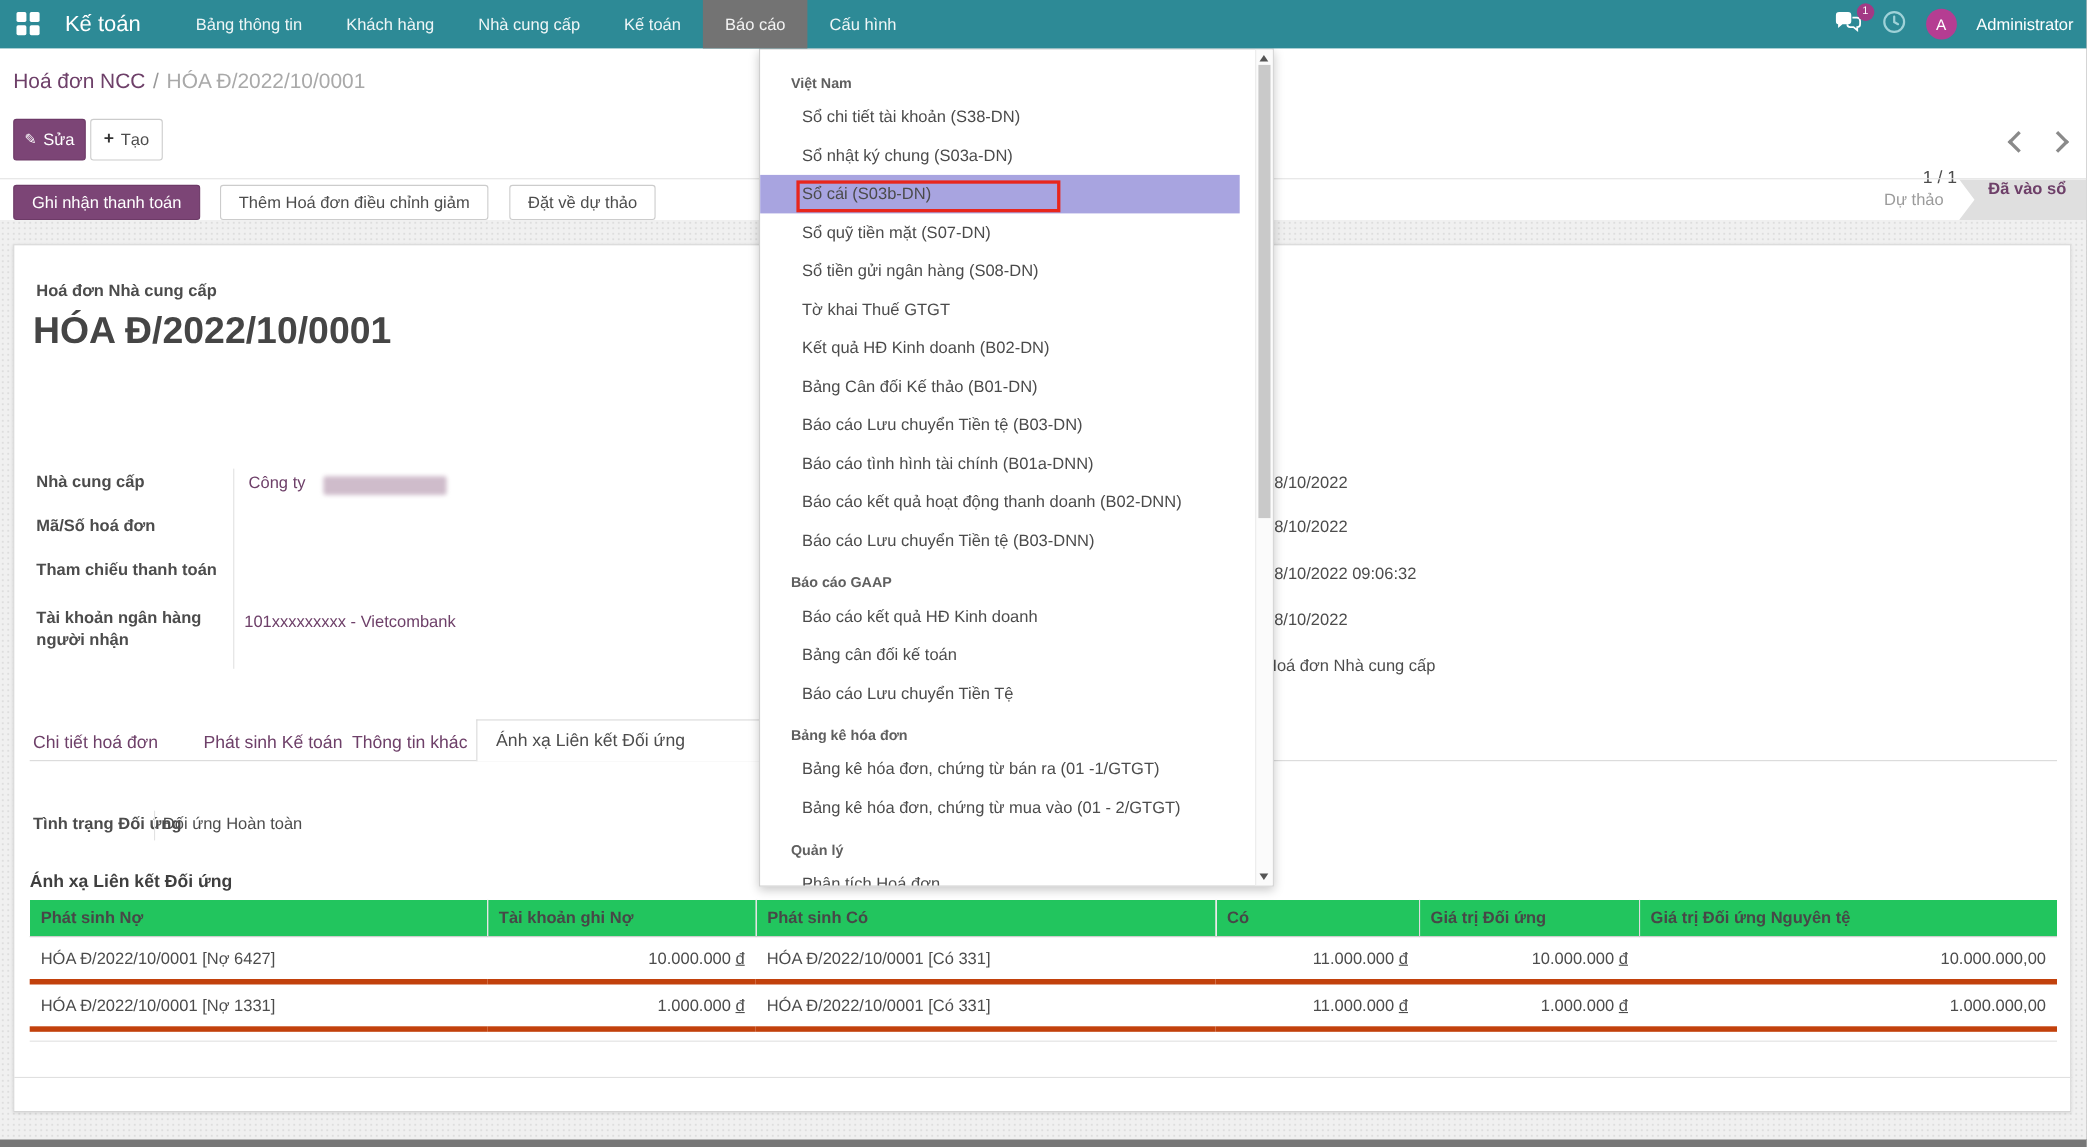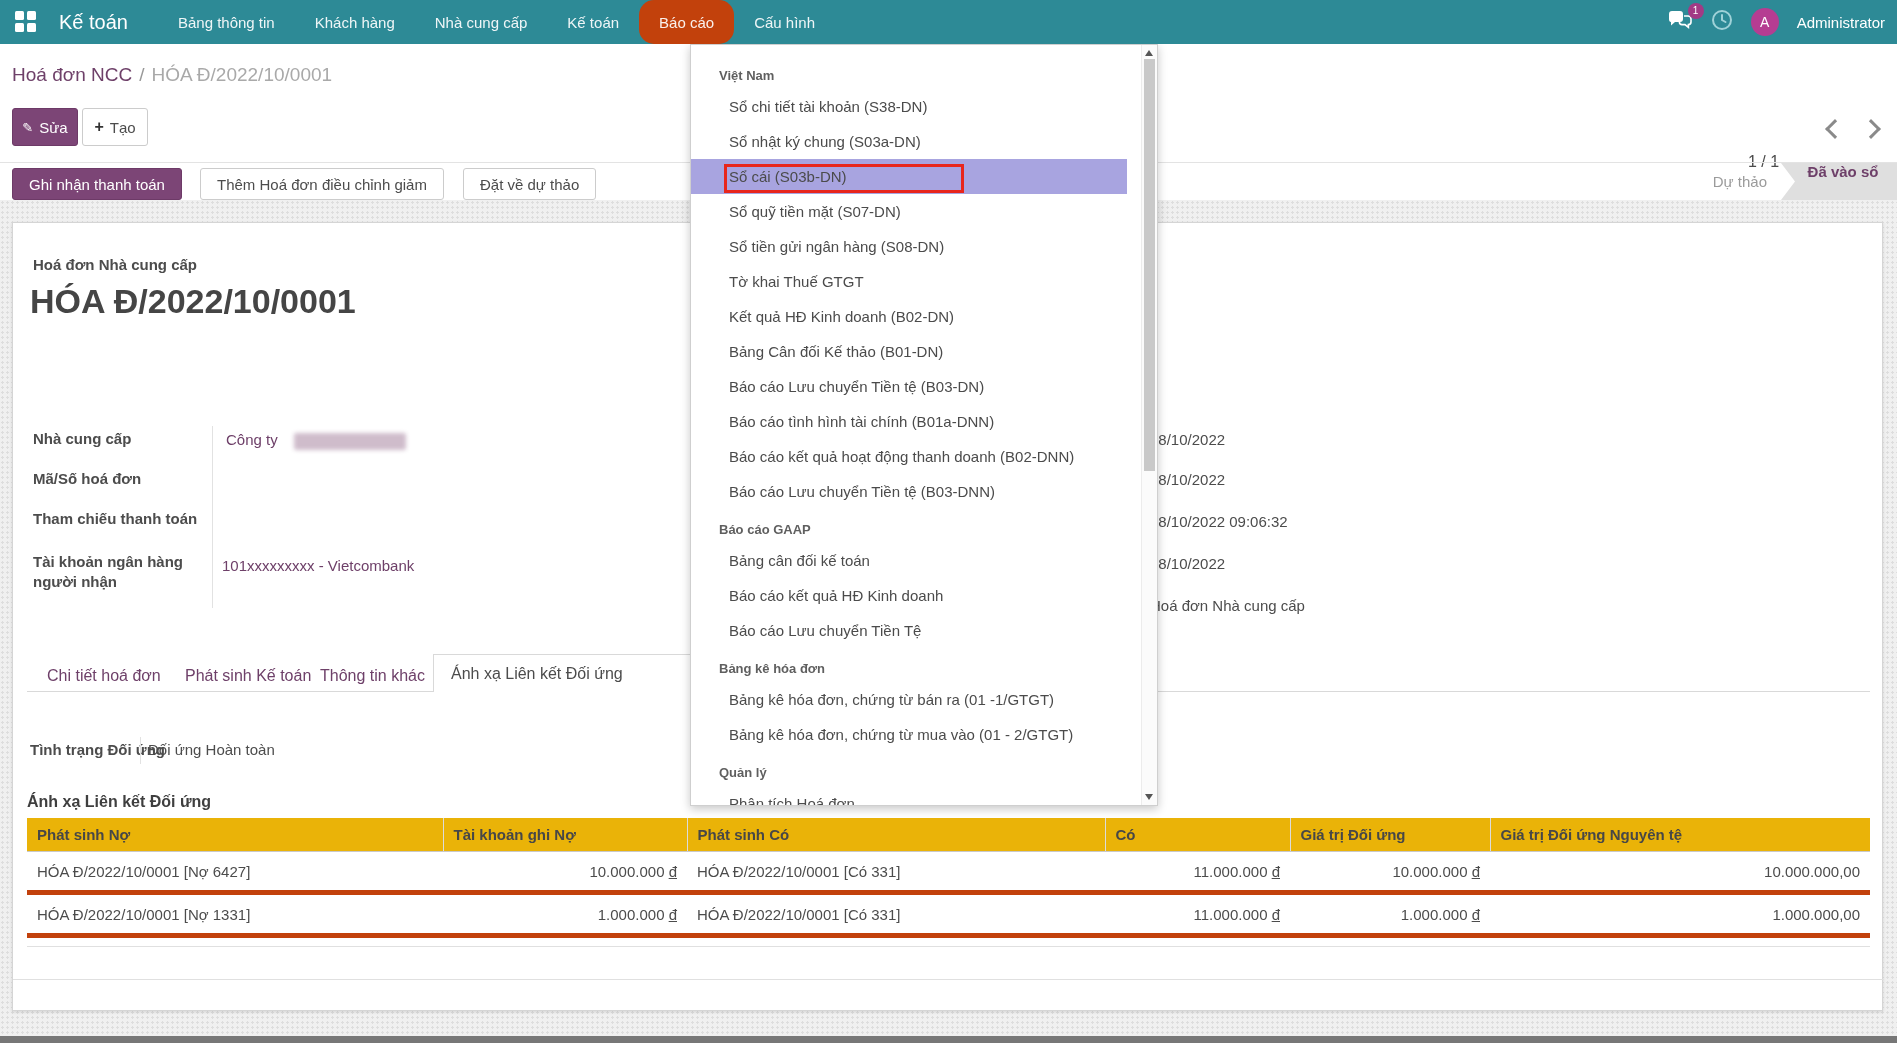--- a/index.html
+++ b/index.html
@@ -9,21 +9,21 @@
   
   .navbar{position:absolute;left:0;top:0;width:1897px;height:44px;background:#2d8a96;
           display:flex;align-items:stretch;z-index:100;}
   .apps-ico{width:22px;height:22px;margin:11px 0 0 15px;display:grid;
             grid-template-columns:9px 9px;grid-template-rows:9px 9px;gap:3px;cursor:pointer;}
   .apps-ico i{background:#fff;border-radius:1.5px;display:block;}
   .app-title{color:#fff;font-size:20px;display:flex;align-items:center;margin-left:22px;cursor:pointer;}
   .nav-menu{display:flex;align-items:stretch;margin-left:30px;}
   .nav-item{display:flex;align-items:center;padding:0 20px;color:rgba(255,255,255,.92);
             font-size:15px;cursor:pointer;white-space:nowrap;}
-  .nav-item.active{background:#c2410c;border-radius:15px;}
+  .nav-item.active{background:#737373;}
   .nav-right{position:absolute;right:12px;top:0;height:44px;display:flex;align-items:center;gap:18px;}
   .chat-wrap{position:relative;cursor:pointer;}
   .badge{position:absolute;top:-7px;right:-11px;background:#a23a85;color:#fff;border-radius:50%;
          width:16px;height:16px;font-size:10px;line-height:16px;text-align:center;}
   .avatar{width:28px;height:28px;border-radius:50%;background:#b53d92;color:#fff;
           font-size:14px;display:flex;align-items:center;justify-content:center;cursor:pointer;}
   .username{color:#fff;font-size:15px;cursor:pointer;}
   
   .topwhite{position:absolute;left:0;top:44px;width:1897px;height:156px;background:#fff;}
   .breadcrumb{position:absolute;left:12px;top:64px;font-size:19px;white-space:nowrap;}
@@ -66,21 +66,21 @@
   .tab-active{position:absolute;left:433px;top:654px;width:280px;height:38px;background:#fff;
         border:1px solid #d9d9d9;border-bottom:none;box-sizing:border-box;z-index:2;
         font-size:16px;color:#4c4c4c;display:flex;align-items:center;padding-left:17px;cursor:pointer;}
   .mstatus-label{position:absolute;left:30px;top:741px;font-size:15px;font-weight:bold;}
   .mvline{position:absolute;left:140px;top:737px;width:1px;height:27px;background:#e2e2e2;}
   .mstatus-value{position:absolute;left:148px;top:741px;font-size:15px;}
   .theading{position:absolute;left:27px;top:793px;font-size:16px;font-weight:bold;color:#3f3f3f;}
   
   .mtable{position:absolute;left:27px;top:818px;width:1843px;border-collapse:collapse;
           table-layout:fixed;font-size:15px;z-index:1;}
-  .mtable th{background:#eab308;color:#474747;font-weight:bold;height:33px;text-align:left;
+  .mtable th{background:#22c55e;color:#474747;font-weight:bold;height:33px;text-align:left;
              padding:0 10px;border-bottom:1px solid #c9c9c9;border-right:1px solid #dcdcdc;
              white-space:nowrap;overflow:hidden;cursor:pointer;}
   .mtable th:last-child{border-right:none;}
   .mtable td{height:38px;padding:0 10px;border-bottom:5px solid #c2410c;white-space:nowrap;overflow:hidden;}
   .ralign{text-align:right;}
   .cur{text-decoration:underline;}
   .lineA{position:absolute;left:27px;top:946px;width:1843px;height:1px;background:#e0e0e0;}
   .lineB{position:absolute;left:13px;top:979px;width:1871px;height:1px;background:#e0e0e0;}
   
   .dropdown{position:absolute;left:690px;top:44px;width:468px;height:762px;background:#fff;
@@ -196,21 +196,21 @@
   <div class="fvalue link" style="left:226px;top:431px;">Công ty</div>
   <div class="redacted"></div>
   <div class="fvalue link" style="left:222px;top:557px;">101xxxxxxxxx - Vietcombank</div>
 
   <div class="rdate" style="top:431px;">18/10/2022</div>
   <div class="rdate" style="top:471px;">18/10/2022</div>
   <div class="rdate" style="top:513px;">18/10/2022 09:06:32</div>
   <div class="rdate" style="top:555px;">18/10/2022</div>
   <div class="rdate link" style="top:597px;">Hoá đơn Nhà cung cấp</div>
 
-  <div class="tab" style="left:47px;">Chi tiết hoá đơn</div>
+  <div class="tab" style="left:30px;">Chi tiết hoá đơn</div>
   <div class="tab" style="left:185px;">Phát sinh Kế toán</div>
   <div class="tab" style="left:320px;">Thông tin khác</div>
   <div class="tab-border"></div>
   <div class="tab-active">
     <span>Ánh xạ Liên kết Đối ứng</span>
   </div>
 
   <div class="mstatus-label">Tình trạng Đối ứng</div>
   <div class="mvline"></div>
   <div class="mstatus-value">Đối ứng Hoàn toàn</div>
@@ -266,22 +266,22 @@
     <div class="dd-item">Sổ quỹ tiền mặt (S07-DN)</div>
     <div class="dd-item">Sổ tiền gửi ngân hàng (S08-DN)</div>
     <div class="dd-item">Tờ khai Thuế GTGT</div>
     <div class="dd-item">Kết quả HĐ Kinh doanh (B02-DN)</div>
     <div class="dd-item">Bảng Cân đối Kế thảo (B01-DN)</div>
     <div class="dd-item">Báo cáo Lưu chuyển Tiền tệ (B03-DN)</div>
     <div class="dd-item">Báo cáo tình hình tài chính (B01a-DNN)</div>
     <div class="dd-item">Báo cáo kết quả hoạt động thanh doanh (B02-DNN)</div>
     <div class="dd-item">Báo cáo Lưu chuyển Tiền tệ (B03-DNN)</div>
     <div class="dd-head mt">Báo cáo GAAP</div>
+    <div class="dd-item">Báo cáo kết quả HĐ Kinh doanh</div>
     <div class="dd-item">Bảng cân đối kế toán</div>
-    <div class="dd-item">Báo cáo kết quả HĐ Kinh doanh</div>
     <div class="dd-item">Báo cáo Lưu chuyển Tiền Tệ</div>
     <div class="dd-head mt">Bảng kê hóa đơn</div>
     <div class="dd-item">Bảng kê hóa đơn, chứng từ bán ra (01 -1/GTGT)</div>
     <div class="dd-item">Bảng kê hóa đơn, chứng từ mua vào (01 - 2/GTGT)</div>
     <div class="dd-head mt">Quản lý</div>
     <div class="dd-item">Phân tích Hoá đơn</div>
 
     <div class="annot-box"></div>
 
     <div class="dd-scroll">

